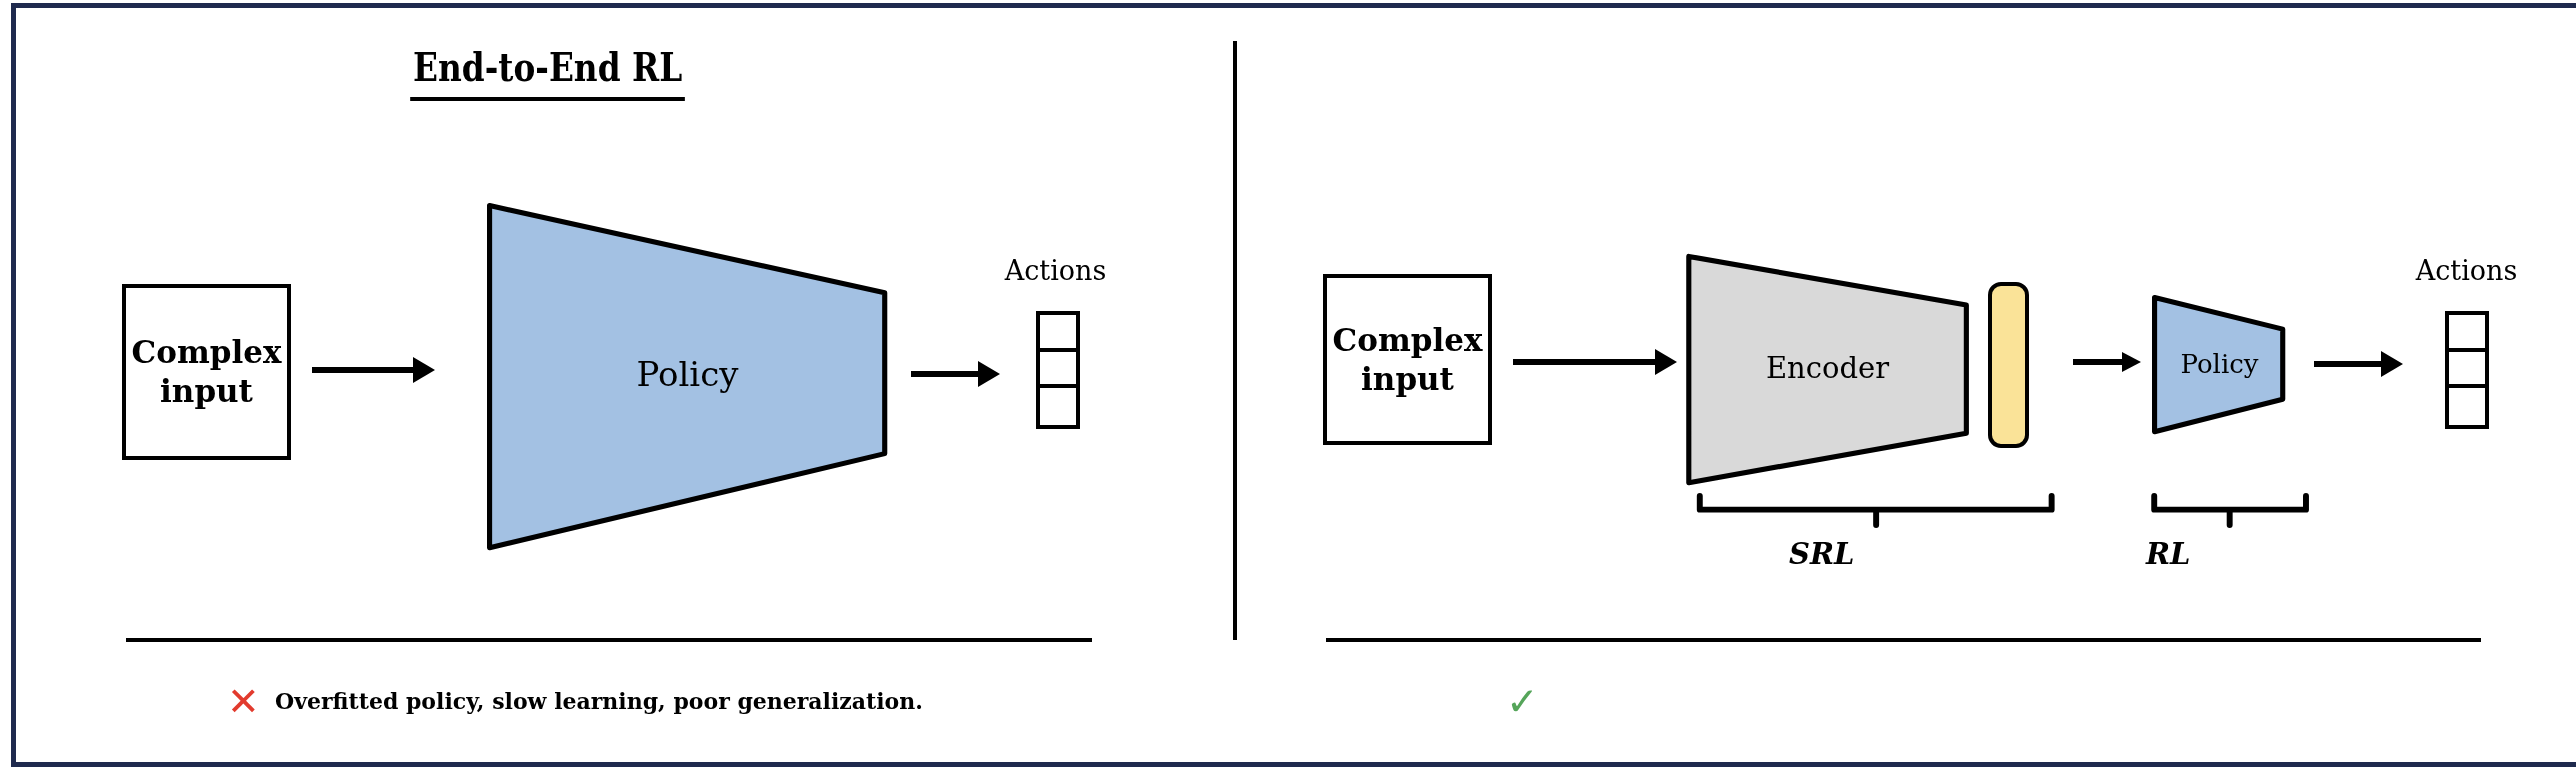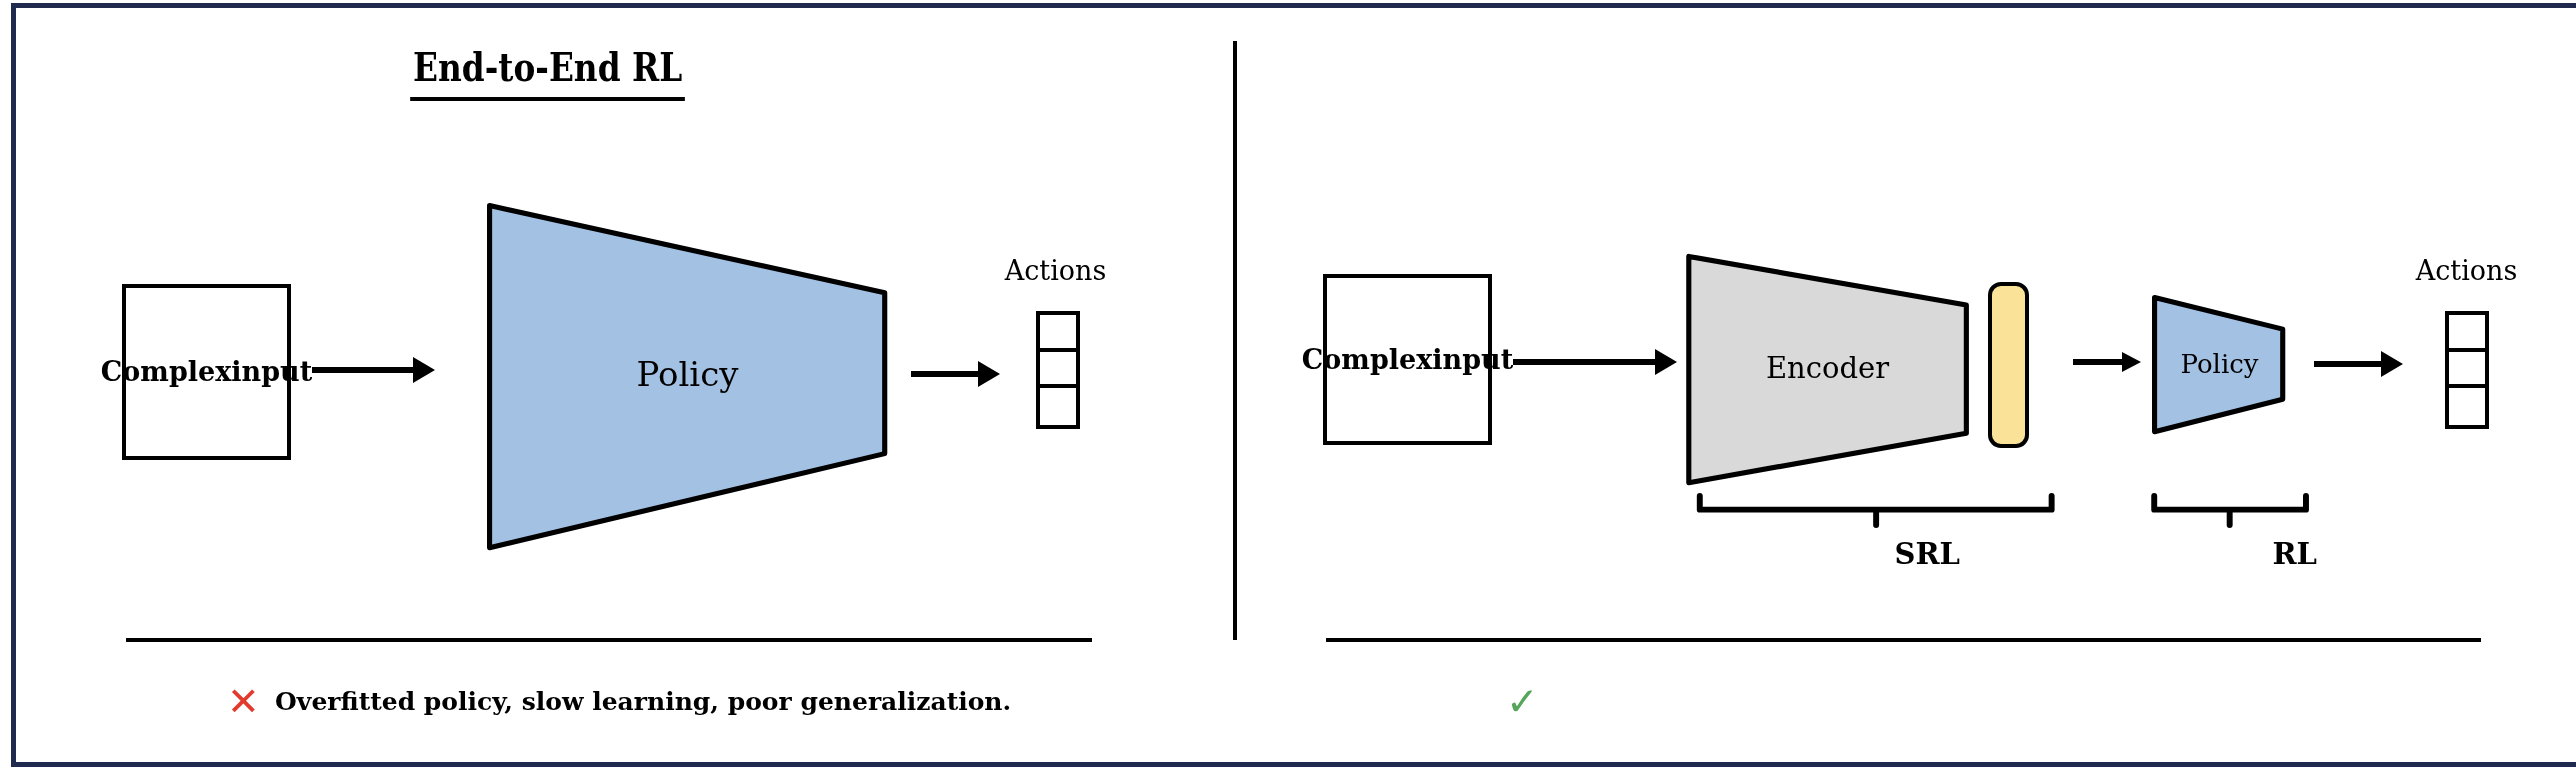--- a/index.html
+++ b/index.html
@@ -10,22 +10,22 @@
   .frame{position:absolute;left:3.4px;top:3.4px;right:3.4px;bottom:3.4px;
          border:5.1px solid #1F2A4E;box-sizing:border-box;}
   .divider{position:absolute;left:1225px;top:41px;width:4.3px;height:599px;background:#000;}
 
   .title-wrap{position:absolute;text-align:center;}
   .title{display:inline-block;font-size:39px;font-weight:700;
          border-bottom:4.3px solid #000;padding:0 3.4px 6.8px 3.4px;
          transform:scaleX(.84);transform-origin:center;white-space:nowrap;}
 
   .iobox{position:absolute;border:4.3px solid #000;box-sizing:border-box;background:#fff;
-         display:flex;flex-direction:row;align-items:center;justify-content:center;
-         font-size:27px;font-weight:700;line-height:1.25;}
+         display:flex;flex-direction:column;align-items:center;justify-content:center;
+         font-size:31px;font-weight:700;line-height:1.25;}
 
   .shape{position:absolute;}
 
   .shape-label{position:absolute;text-align:center;font-weight:400;white-space:nowrap;}
 
   .arrow{position:absolute;display:flex;align-items:center;}
   .arrow .shaft{height:6px;background:#000;flex:1;}
   .arrow .head{width:0;height:0;border-top:13px solid transparent;
                border-bottom:13px solid transparent;border-left:22px solid #000;}
   .arrow.small .head{border-top-width:10.3px;border-bottom-width:10.3px;border-left-width:19px;}
@@ -38,23 +38,23 @@
   .stack .cell{border-bottom:4.3px solid #000;}
   .stack .cell:last-child{border-bottom:none;}
 
   .rule{position:absolute;height:4.3px;background:#000;}
 
   .note{position:absolute;display:flex;align-items:center;gap:15.4px;height:48px;}
   .note .mark{font-size:39px;font-weight:700;line-height:1;
               font-family:"DejaVu Sans","Liberation Sans",sans-serif;}
   .note .mark.cross{color:#E23B2E;}
   .note .mark.check{color:#55A55A;}
-  .note .text{font-size:25px;font-weight:700;white-space:nowrap;}
+  .note .text{font-size:22px;font-weight:700;white-space:nowrap;}
 
-  .brace-label{position:absolute;text-align:right;font-size:29px;font-weight:700;}
+  .brace-label{position:absolute;text-align:left;font-size:29px;font-weight:700;font-style:italic;}
 </style>
 </head>
 <body>
 
 <div id="canvas">
 
   <div class="frame" style="border-color: rgb(31, 42, 78);"></div>
   <div class="divider"></div>
 
   <div class="title-wrap" style="left:198px;top:44px;width:684px">

